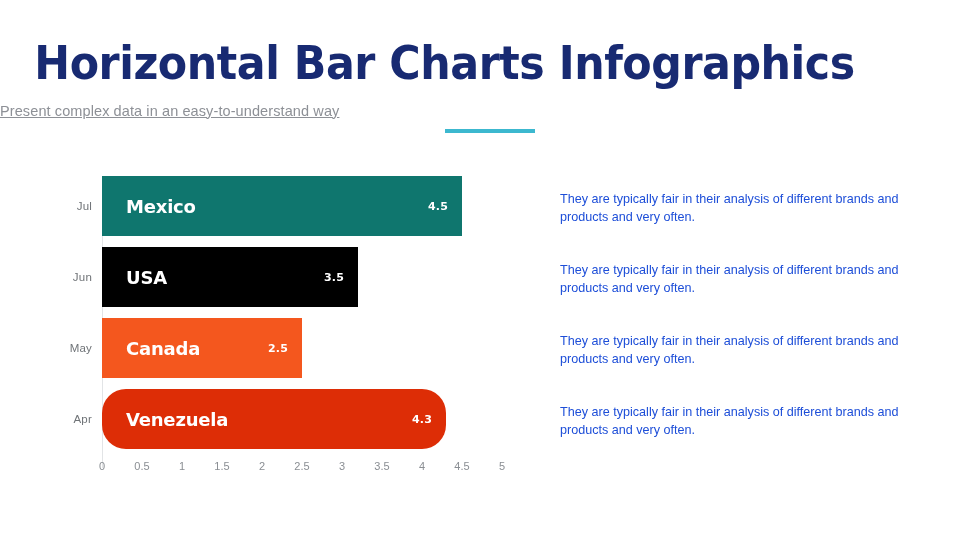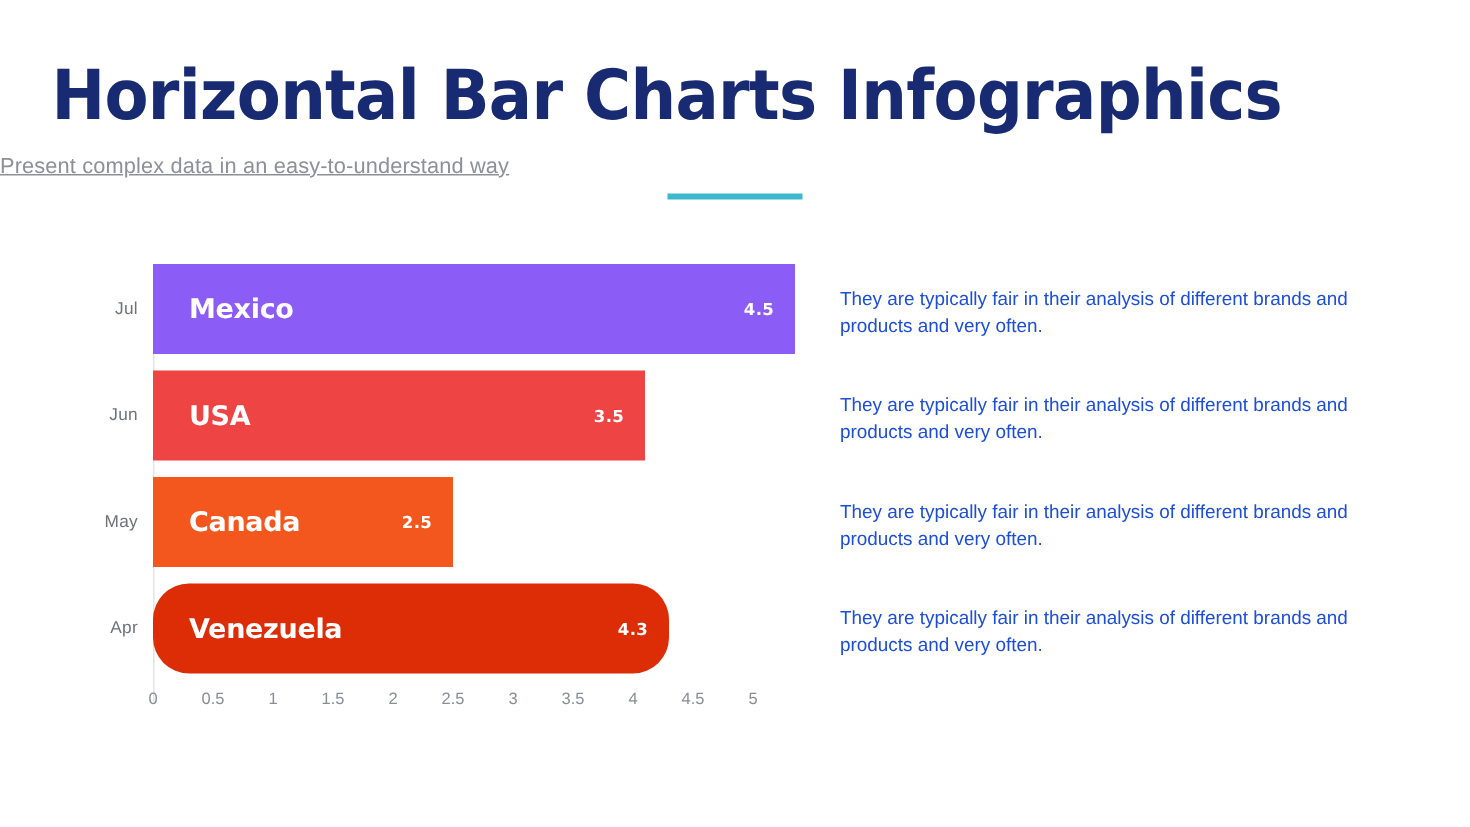--- a/index.html
+++ b/index.html
@@ -154,29 +154,29 @@
   <h1 class="page-title">Horizontal Bar Charts Infographics</h1>
   <p class="page-subtitle">Present complex data in an easy-to-understand way</p>
 </div>
 <div class="accent-rule"></div>
 
 <div class="chart-area">
   <div class="axis-line"></div>
 
   <div class="bar-row" style="top:16px;">
     <span class="tick-label">Jul</span>
-    <div class="bar" style="width:428px;background:#8b5cf6;">
+    <div class="bar" style="width:360px;background:#0f766e;">
       <span class="bar-name">Mexico</span>
       <span class="bar-value">4.5</span>
     </div>
   </div>
 
   <div class="bar-row" style="top:87px;padding-left:34px;">
     <span class="tick-label">Jun</span>
-    <div class="bar" style="width:328px;background:#ef4444;">
+    <div class="bar" style="width:256px;background:#000000;">
       <span class="bar-name">USA</span>
       <span class="bar-value">3.5</span>
     </div>
   </div>
 
   <div class="bar-row" style="top:158px;">
     <span class="tick-label">May</span>
     <div class="bar" style="width:200px;background:#f4571e;">
       <span class="bar-name">Canada</span>
       <span class="bar-value">2.5</span>

